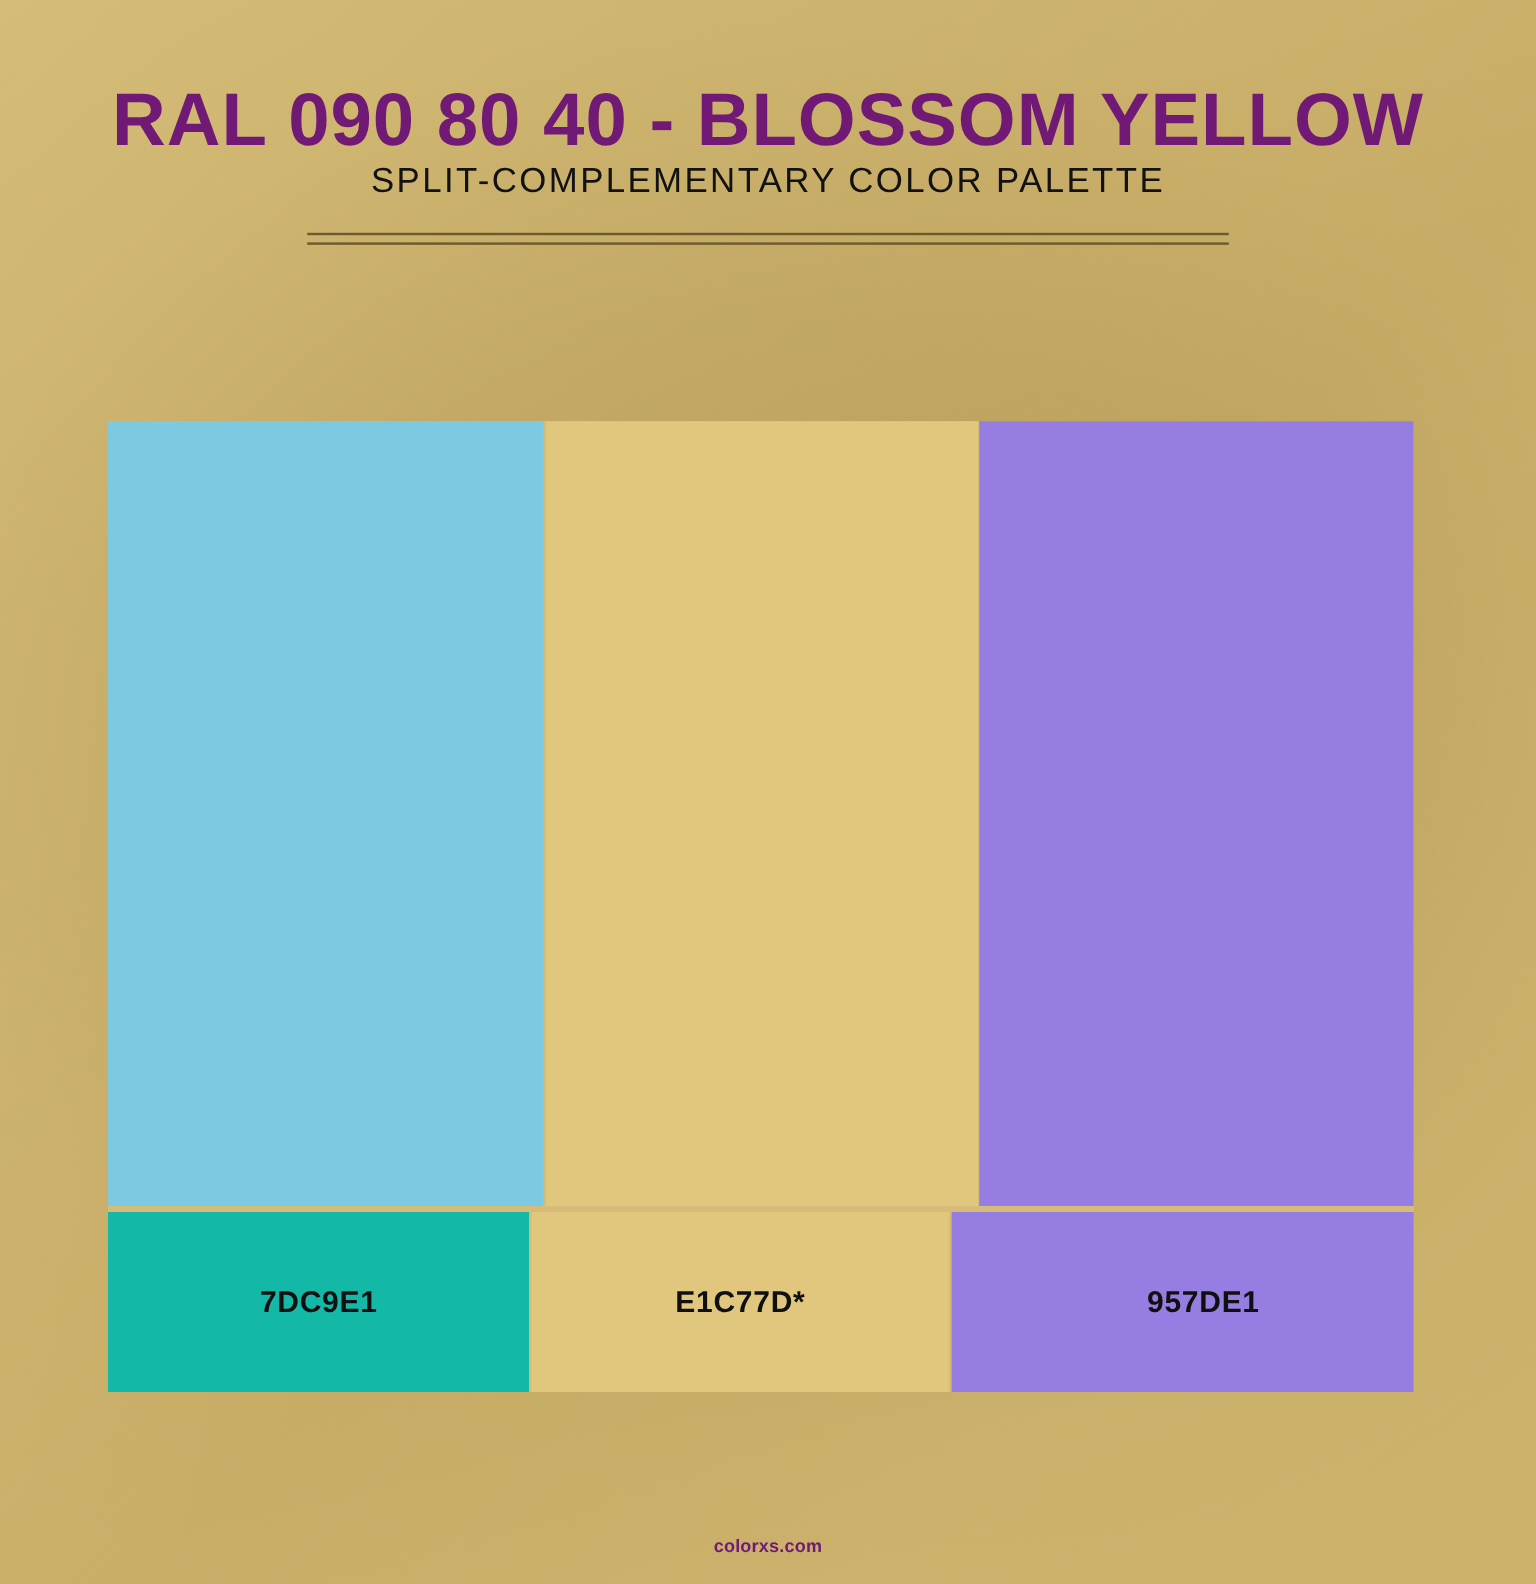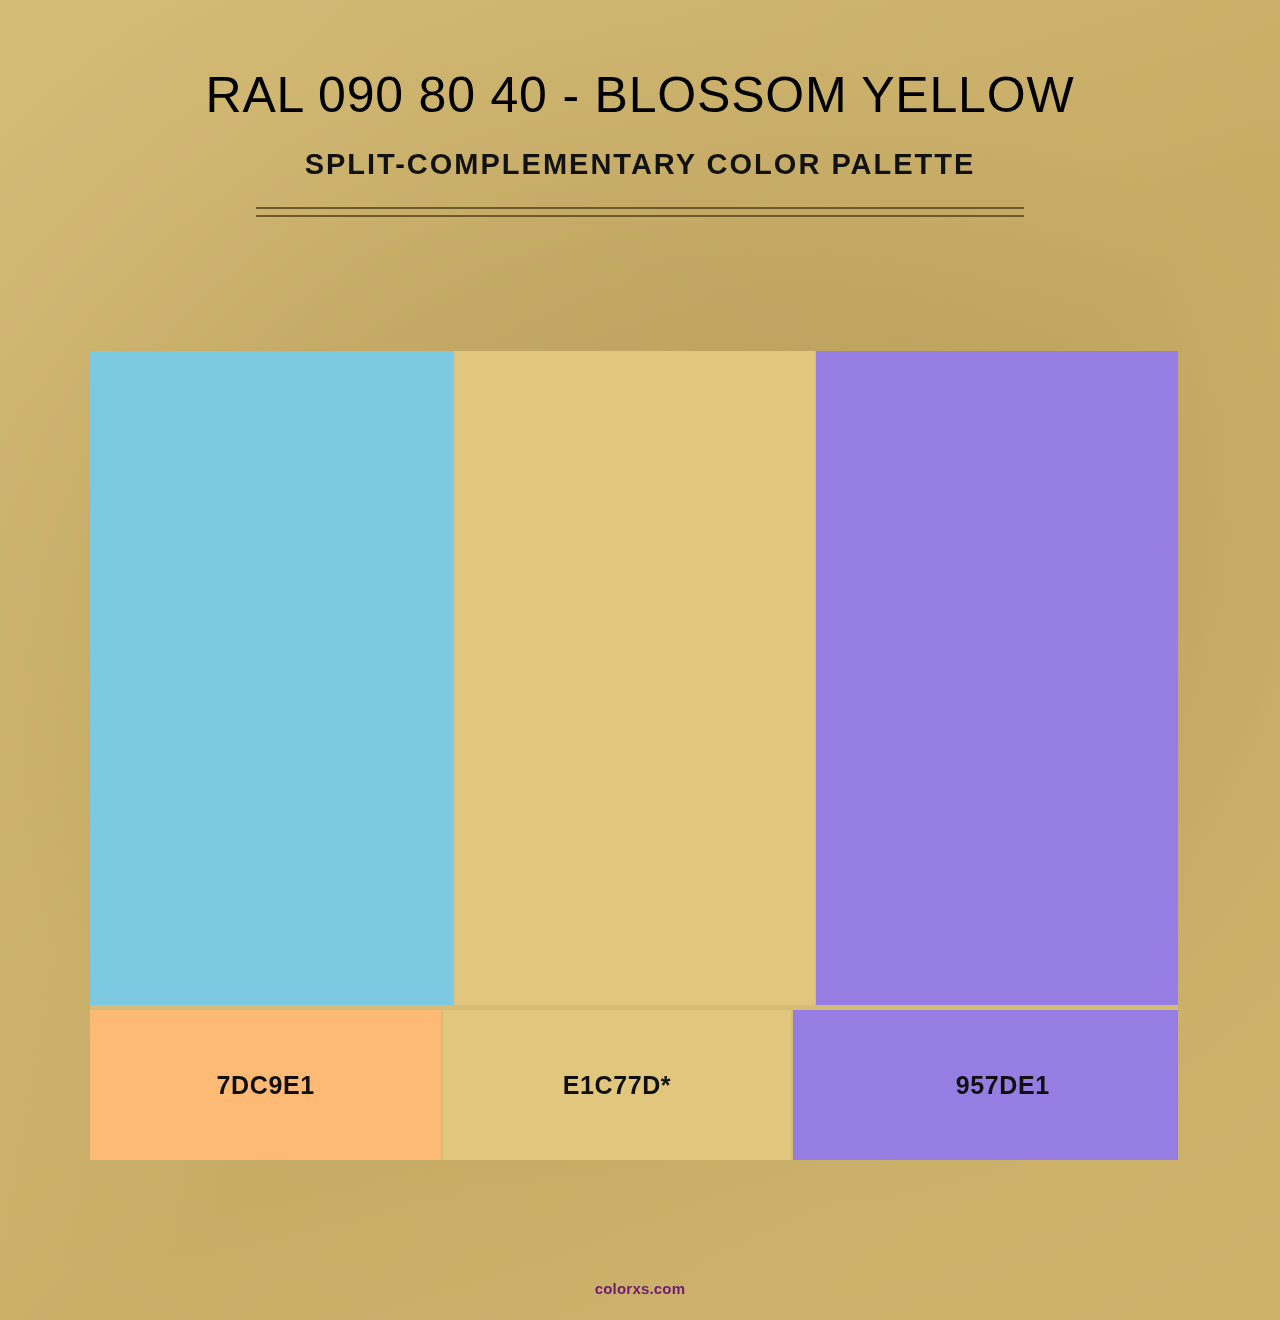--- a/index.html
+++ b/index.html
@@ -32,31 +32,30 @@
   .header {
     position: absolute;
     top: 0;
     left: 0;
     width: 1280px;
     padding-top: 68px;
     text-align: center;
     z-index: 3;
   }
   .title {
-    font-size: 50px;
-    font-weight: 400;
-    color: #000000;
+    font-size: 62px;
+    font-weight: 700;
+    color: #701a75;
     letter-spacing: 0.8px;
     line-height: 1.08;
     white-space: nowrap;
   }
   .subtitle {
-    margin-top: 26px;
     font-size: 29px;
-    font-weight: 700;
+    font-weight: 400;
     color: #121212;
     letter-spacing: 2.0px;
     white-space: nowrap;
   }
   .divider {
     margin: 26px auto 0 auto;
     width: 768px;
     height: 6px;
     border-top: 2px solid #6b5a2c;
     border-bottom: 2px solid #6b5a2c;
@@ -143,21 +142,21 @@
     <div class="swatch-col c0" style="background:#7DC9E1"></div>
     <div class="gap-v" style="background: rgb(214, 188, 120);"></div>
     <div class="swatch-col c1" style="background:#E1C77D"></div>
     <div class="gap-v" style="background: rgb(214, 188, 120);"></div>
     <div class="swatch-col c2" style="background:#957DE1"></div>
   </div>
 
   <div class="gap-h" style="background: rgb(214, 188, 120);"></div>
 
   <div class="label-row">
-    <div class="label-col c0" style="background:#fdba74">
+    <div class="label-col c0" style="background:#14b8a6">
       <span class="hex">7DC9E1</span>
     </div>
     <div class="gap-v" style="background: rgb(214, 188, 120);"></div>
     <div class="label-col c1" style="background:#E1C77D">
       <span class="hex">E1C77D*</span>
     </div>
     <div class="gap-v" style="background: rgb(214, 188, 120);"></div>
     <div class="label-col c2" style="background:#957DE1">
       <span class="hex">957DE1</span>
     </div>

